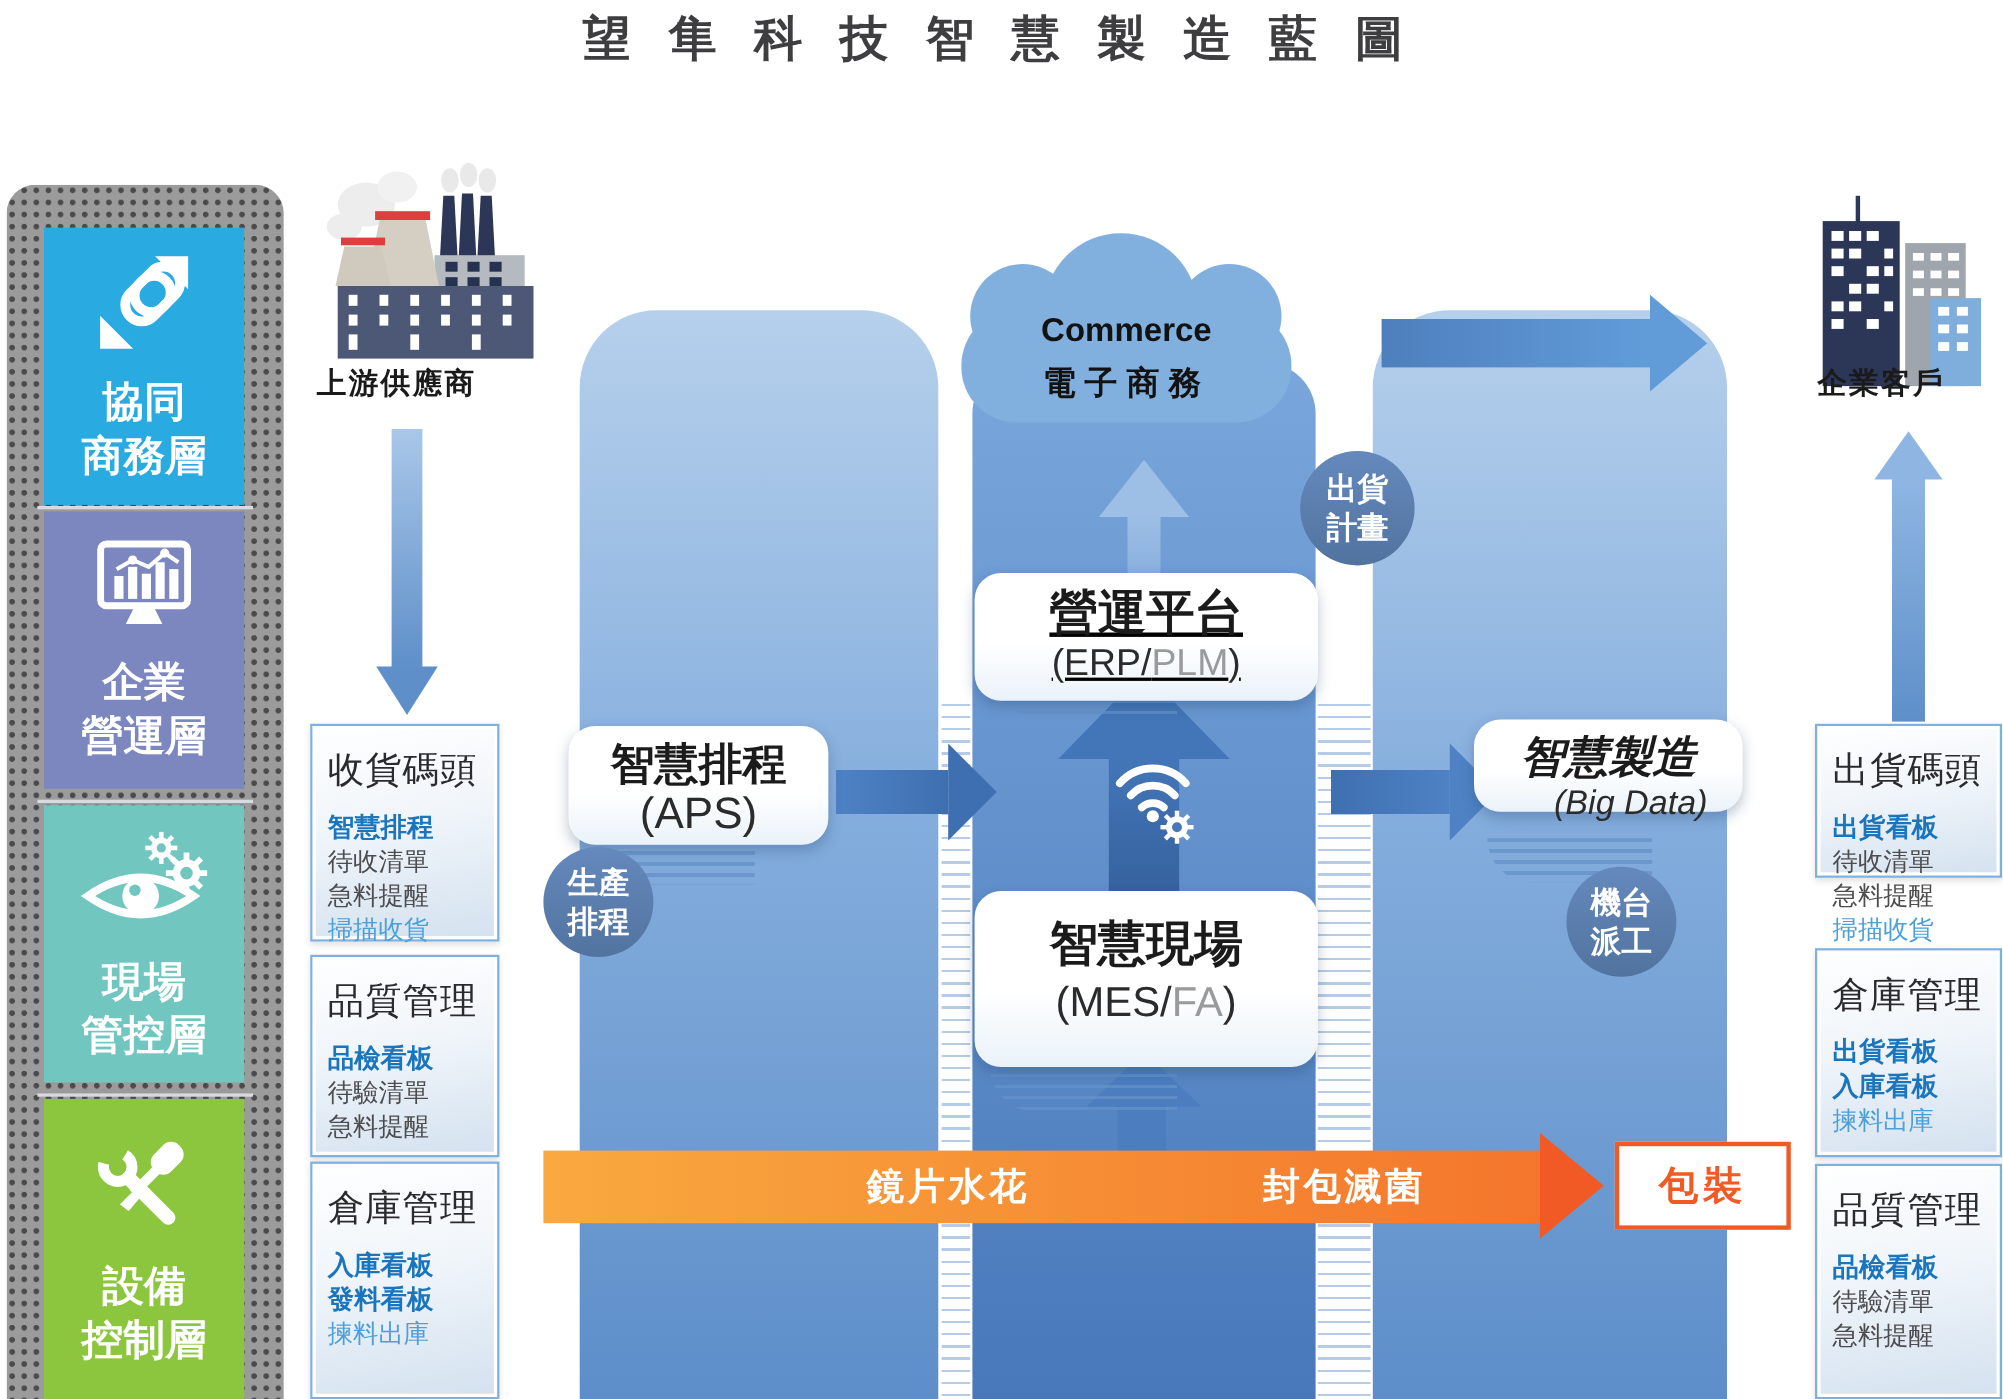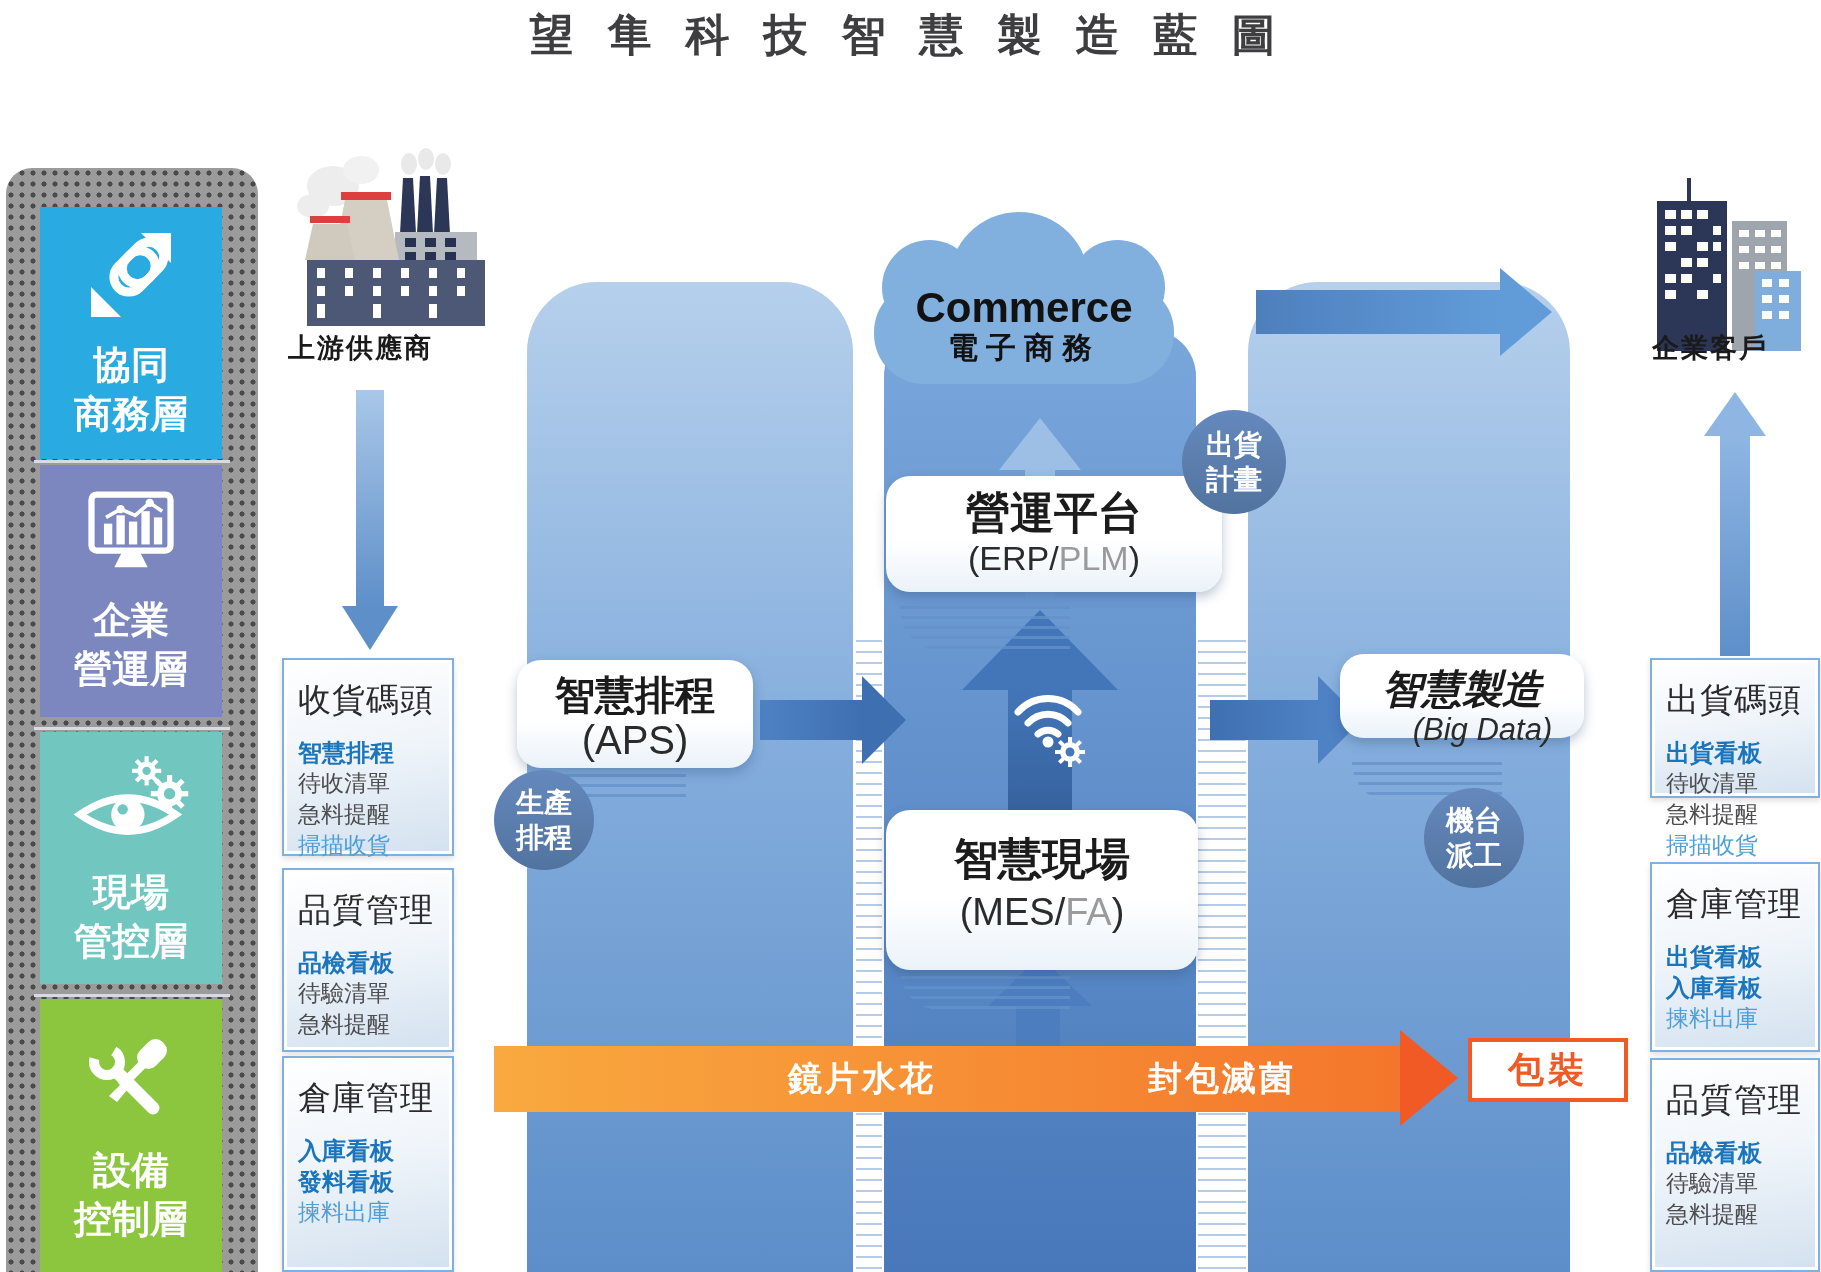--- a/index.html
+++ b/index.html
@@ -29,21 +29,21 @@
     background:linear-gradient(180deg,#B6D0EC 0%,#85AEDD 45%,#5D8EC9 100%);}
   .pillar-center{left:884px;top:330px;width:312px;height:942px;border-radius:46px 46px 0 0;
     background:linear-gradient(180deg,#79A6DB 0%,#4878BA 100%);z-index:1;}
   .gap-ripple{background:repeating-linear-gradient(180deg,rgba(120,160,210,.55) 0 2px,rgba(0,0,0,0) 2px 11px);z-index:1;}
 
   
   .cloud{left:874px;top:212px;width:300px;height:172px;z-index:3;}
   .cloud .p{position:absolute;background:#82B0DE;border-radius:50%;}
   .cloud .base{position:absolute;left:0;top:70px;width:300px;height:102px;background:#82B0DE;border-radius:50px;}
   .cloud-l1{position:absolute;left:0;width:300px;top:72px;text-align:center;
-    font-size:42px;font-weight:800;color:#121212;}
+    font-size:30px;font-weight:800;color:#121212;}
   .cloud-l2{position:absolute;left:0;width:300px;top:116px;text-align:center;
     font-size:30px;font-weight:700;letter-spacing:8px;color:#121212;}
 
   
   .stem{z-index:2;} .head{width:0;height:0;z-index:2;}
 
   
   .sysbox{background:linear-gradient(180deg,#FFFFFF 55%,#EAF2F9 100%);border-radius:24px;
     box-shadow:0 5px 12px rgba(40,70,110,.3);z-index:4;text-align:center;}
   .sysbox .t{font-weight:700;color:#1B1B1B;line-height:1.15;}
@@ -66,21 +66,21 @@
   .panel .bb{color:#1B75BC;font-weight:700;font-size:24px;}
   .panel .gy{color:#4D4D4F;}
   .panel .lb{color:#4D9FD8;}
 
   
   .band{left:494px;top:1046px;width:906px;height:66px;z-index:3;
     background:linear-gradient(90deg,#F9A93F,#F4762C);}
   .band-label{top:1056px;z-index:4;color:#fff;font-size:34px;font-weight:700;letter-spacing:3px;}
   .band-head{left:1400px;top:1030px;border-top:48px solid rgba(0,0,0,0);
     border-bottom:48px solid rgba(0,0,0,0);border-left:58px solid #F15A24;z-index:3;}
-  .band-out{left:1468px;top:1038px;width:160px;height:64px;border:4px solid #F15A24;background:#fff;
+  .band-out{left:1468px;top:1038px;width:160px;height:80px;border:4px solid #F15A24;background:#fff;
     z-index:4;display:flex;align-items:center;justify-content:center;
     color:#F15A24;font-size:36px;font-weight:700;letter-spacing:4px;box-sizing:border-box;}
 
   .chain-label{font-size:27px;font-weight:700;color:#1A1A1A;letter-spacing:2px;z-index:5;}
 </style>
 </head>
 <body>
 
 <div id="canvas">
 
@@ -307,21 +307,21 @@
   <div class="abs head" style="left:862px;top:676px;border-top:44px solid rgba(0,0,0,0);border-bottom:44px solid rgba(0,0,0,0);border-left:44px solid #3E6FB1;"></div>
 
   <div class="abs stem" style="left:1210px;top:700px;width:108px;height:40px;background:linear-gradient(90deg,#3E6FB1,#4E82C4);"></div>
   <div class="abs head" style="left:1318px;top:676px;border-top:44px solid rgba(0,0,0,0);border-bottom:44px solid rgba(0,0,0,0);border-left:44px solid #4E82C4;"></div>
 
   <div class="abs ripple" style="left:900px;top:606px;width:170px;height:44px;"></div>
   <div class="abs ripple" style="left:536px;top:764px;width:150px;height:40px;"></div>
   <div class="abs ripple" style="left:900px;top:966px;width:170px;height:44px;"></div>
   <div class="abs ripple" style="left:1352px;top:762px;width:150px;height:40px;"></div>
 
-  <div class="abs sysbox" style="left:886px;top:476px;width:336px;height:116px;">
+  <div class="abs sysbox" style="left:886px;top:521px;width:312px;height:116px;text-decoration:underline;">
     <div class="t" style="font-size:44px;margin-top:12px;">營運平台</div>
     <div class="s" style="font-size:34px;">
       <span>(ERP/</span><span class="sub-gray">PLM</span><span>)</span>
     </div>
   </div>
 
   <div class="abs sysbox" style="left:517px;top:660px;width:236px;height:108px;">
     <div class="t" style="font-size:40px;margin-top:12px;">智慧排程</div>
     <div class="s" style="font-size:40px;">(APS)</div>
   </div>

